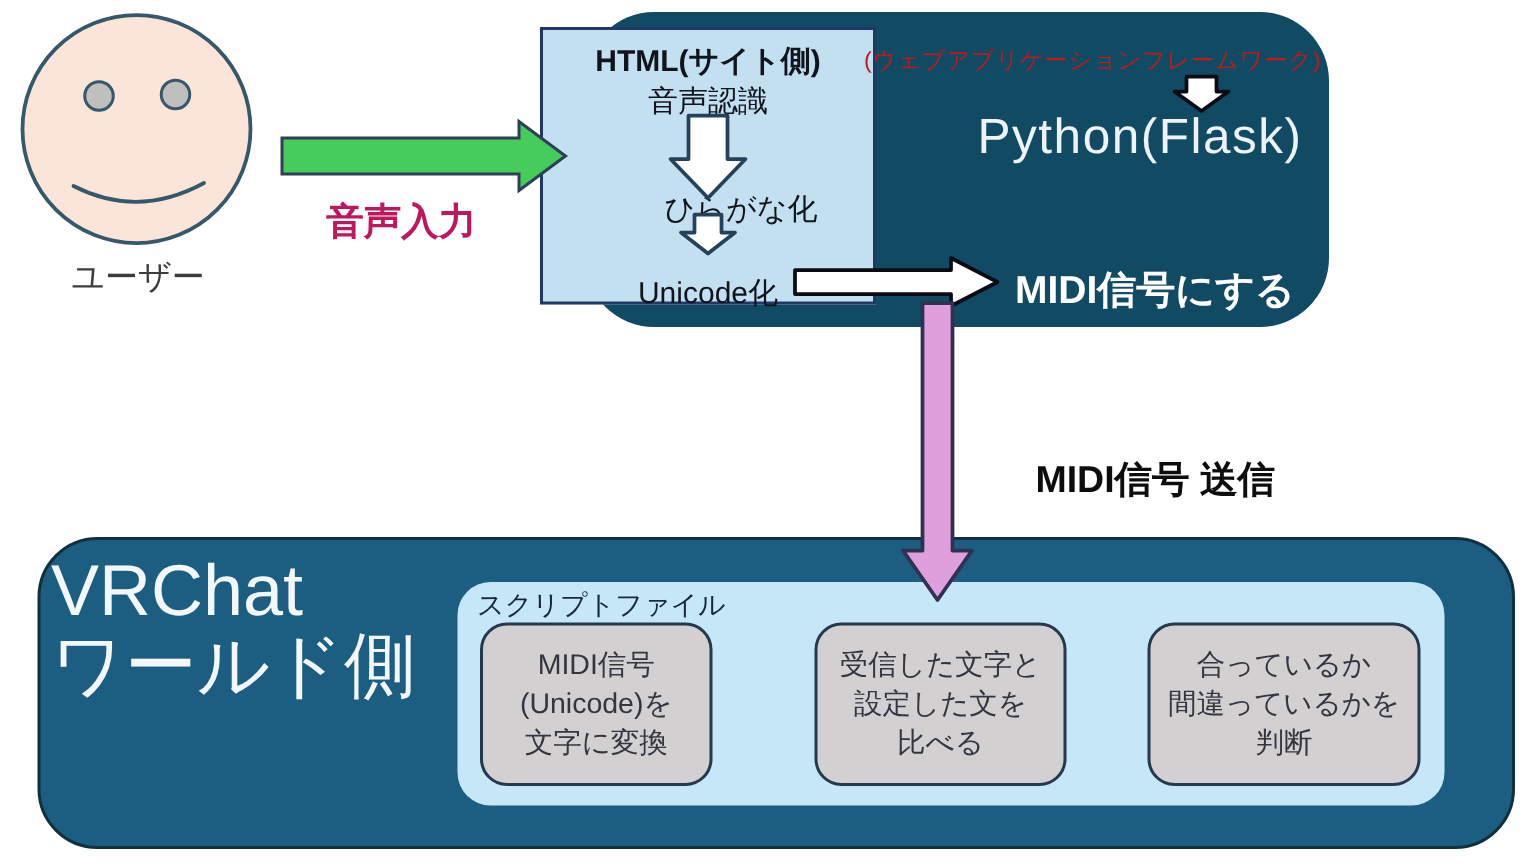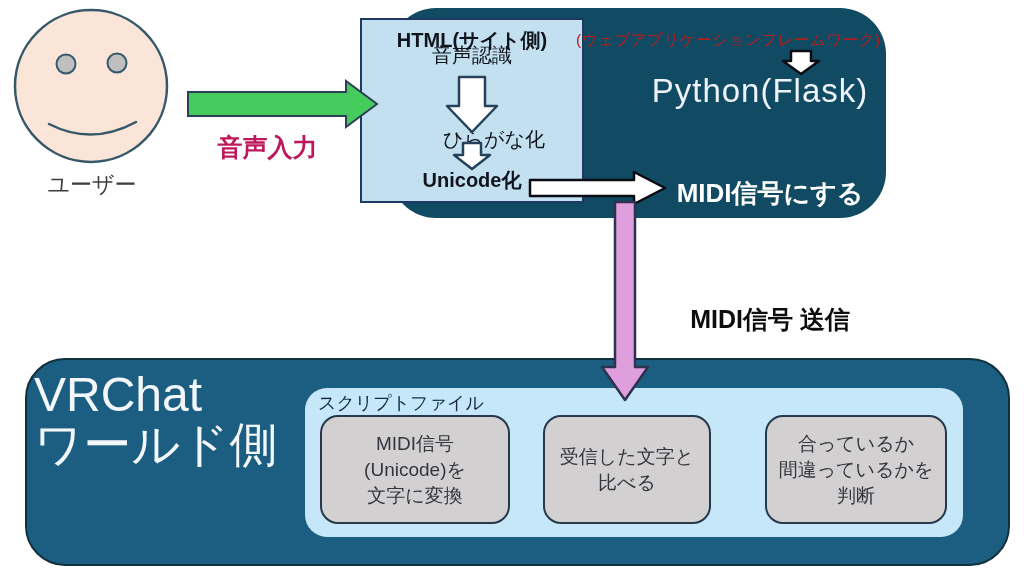--- a/index.html
+++ b/index.html
@@ -34,23 +34,23 @@
     font-size:33px;color:#EDF3F9;letter-spacing:1px;z-index:3;}
   .midi-convert{left:668px;top:176px;width:204px;text-align:center;
     font-size:26px;font-weight:bold;color:#ffffff;z-index:3;}
 
   
   .html-box{left:360px;top:18px;width:224px;height:185px;
     background:var(--light-blue-box);border:2px solid var(--outline-navy);z-index:2;}
   .html-box .line{position:absolute;left:0;width:100%;text-align:center;
     color:#10141c;font-size:20px;white-space:nowrap;}
   .html-title{top:7px;font-weight:bold;color:#000;}
-  .step-0{top:22px;}
+  .step-0{top:34px;}
   .step-1{top:106px;padding-left:44px;}
-  .step-2{top:147px;font-weight:bold;}
+  .step-2{top:162px;}
 
   
   .user-label{left:28px;top:170px;width:128px;text-align:center;
     font-size:22px;color:#3d3d3d;z-index:3;}
   .voice-label{left:195px;top:131px;width:145px;text-align:center;
     font-size:25px;font-weight:bold;color:#be185d;z-index:3;}
   .midi-send-label{left:650px;top:303px;width:200px;text-align:right;
     font-size:25px;font-weight:bold;color:#0d0d0d;z-index:3;}
 
   
@@ -61,21 +61,21 @@
     color:#F3F7FA;z-index:3;}
 
   .script-panel{left:305px;top:388px;width:658px;height:149px;
     background:var(--light-blue-panel);border-radius:22px;z-index:2;}
   .script-label{position:absolute;left:13px;top:3px;font-size:18px;
     color:#14293D;white-space:nowrap;}
   .gray-box{position:absolute;top:27px;height:109px;background:var(--gray-box);
     border:2px solid var(--box-border);border-radius:18px;
     display:flex;flex-direction:column;justify-content:center;align-items:center;
     font-size:19px;line-height:26px;color:#35353F;text-align:center;}
-  .gray-box-1{left:15px;width:190px;}
+  .gray-box-1{left:15px;width:155px;}
   .gray-box-2{left:238px;width:168px;}
   .gray-box-3{left:460px;width:182px;}
 
   
   .overlay{left:0;top:0;width:1024px;height:576px;z-index:10;pointer-events:none;}
   .face-fill{fill:var(--face-skin);stroke:#35586B;stroke-width:2.5;}
   .eye{fill:#C0BFBF;stroke:#35586B;stroke-width:2;}
   .smile{fill:none;stroke:#35586B;stroke-width:2.5;stroke-linecap:round;}
   .green-poly{fill:var(--green-arrow);stroke:#2D3F55;stroke-width:2;}
   .white-block{fill:#ffffff;stroke:var(--stroke-dark);stroke-width:2.5;stroke-linejoin:round;}
@@ -112,20 +112,21 @@
 
   <div class="abs script-panel">
     <div class="script-label">スクリプトファイル</div>
     <div class="gray-box gray-box-1">
       <div>MIDI信号</div>
       <div>(Unicode)を</div>
       <div>文字に変換</div>
     </div>
     <div class="gray-box gray-box-2">
       <div>受信した文字と</div>
+      <div>設定した文を</div>
       <div>比べる</div>
     </div>
     <div class="gray-box gray-box-3">
       <div>合っているか</div>
       <div>間違っているかを</div>
       <div>判断</div>
     </div>
   </div>
 
   <svg class="abs overlay" viewBox="0 0 1024 576">

